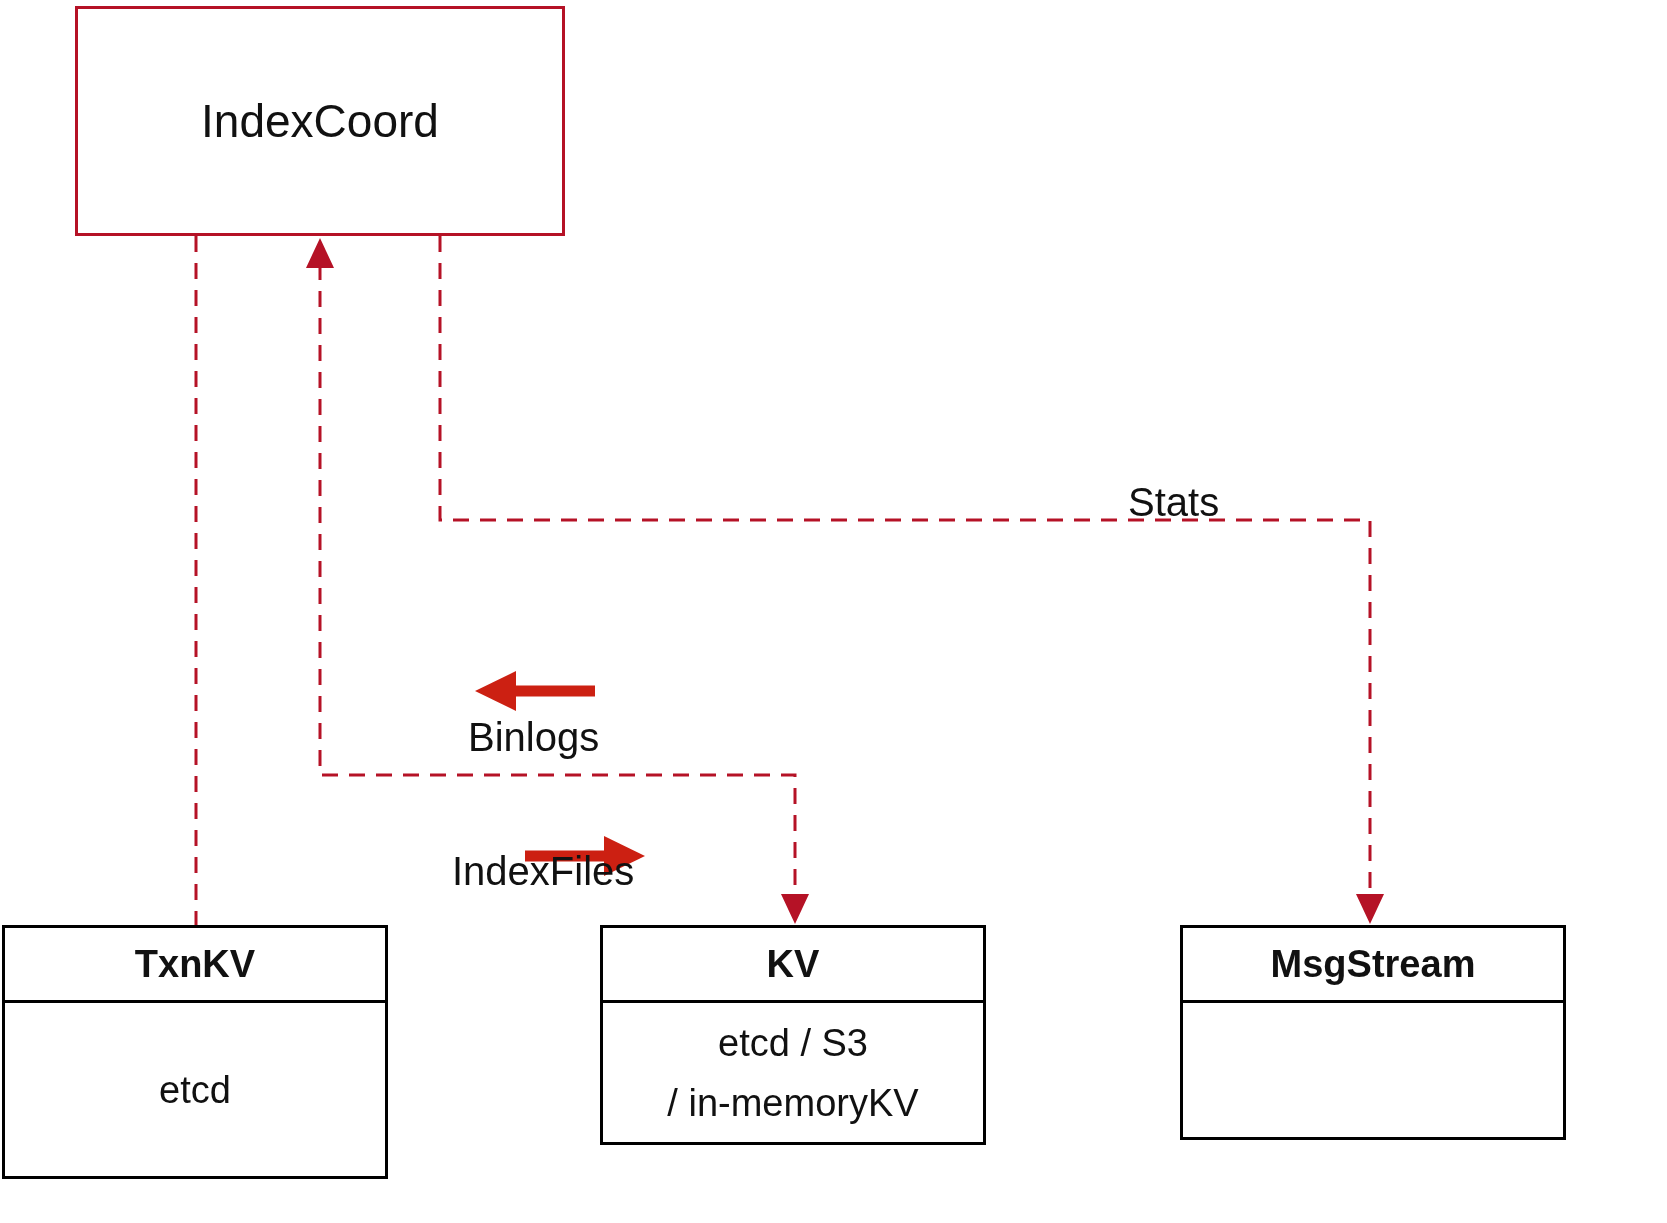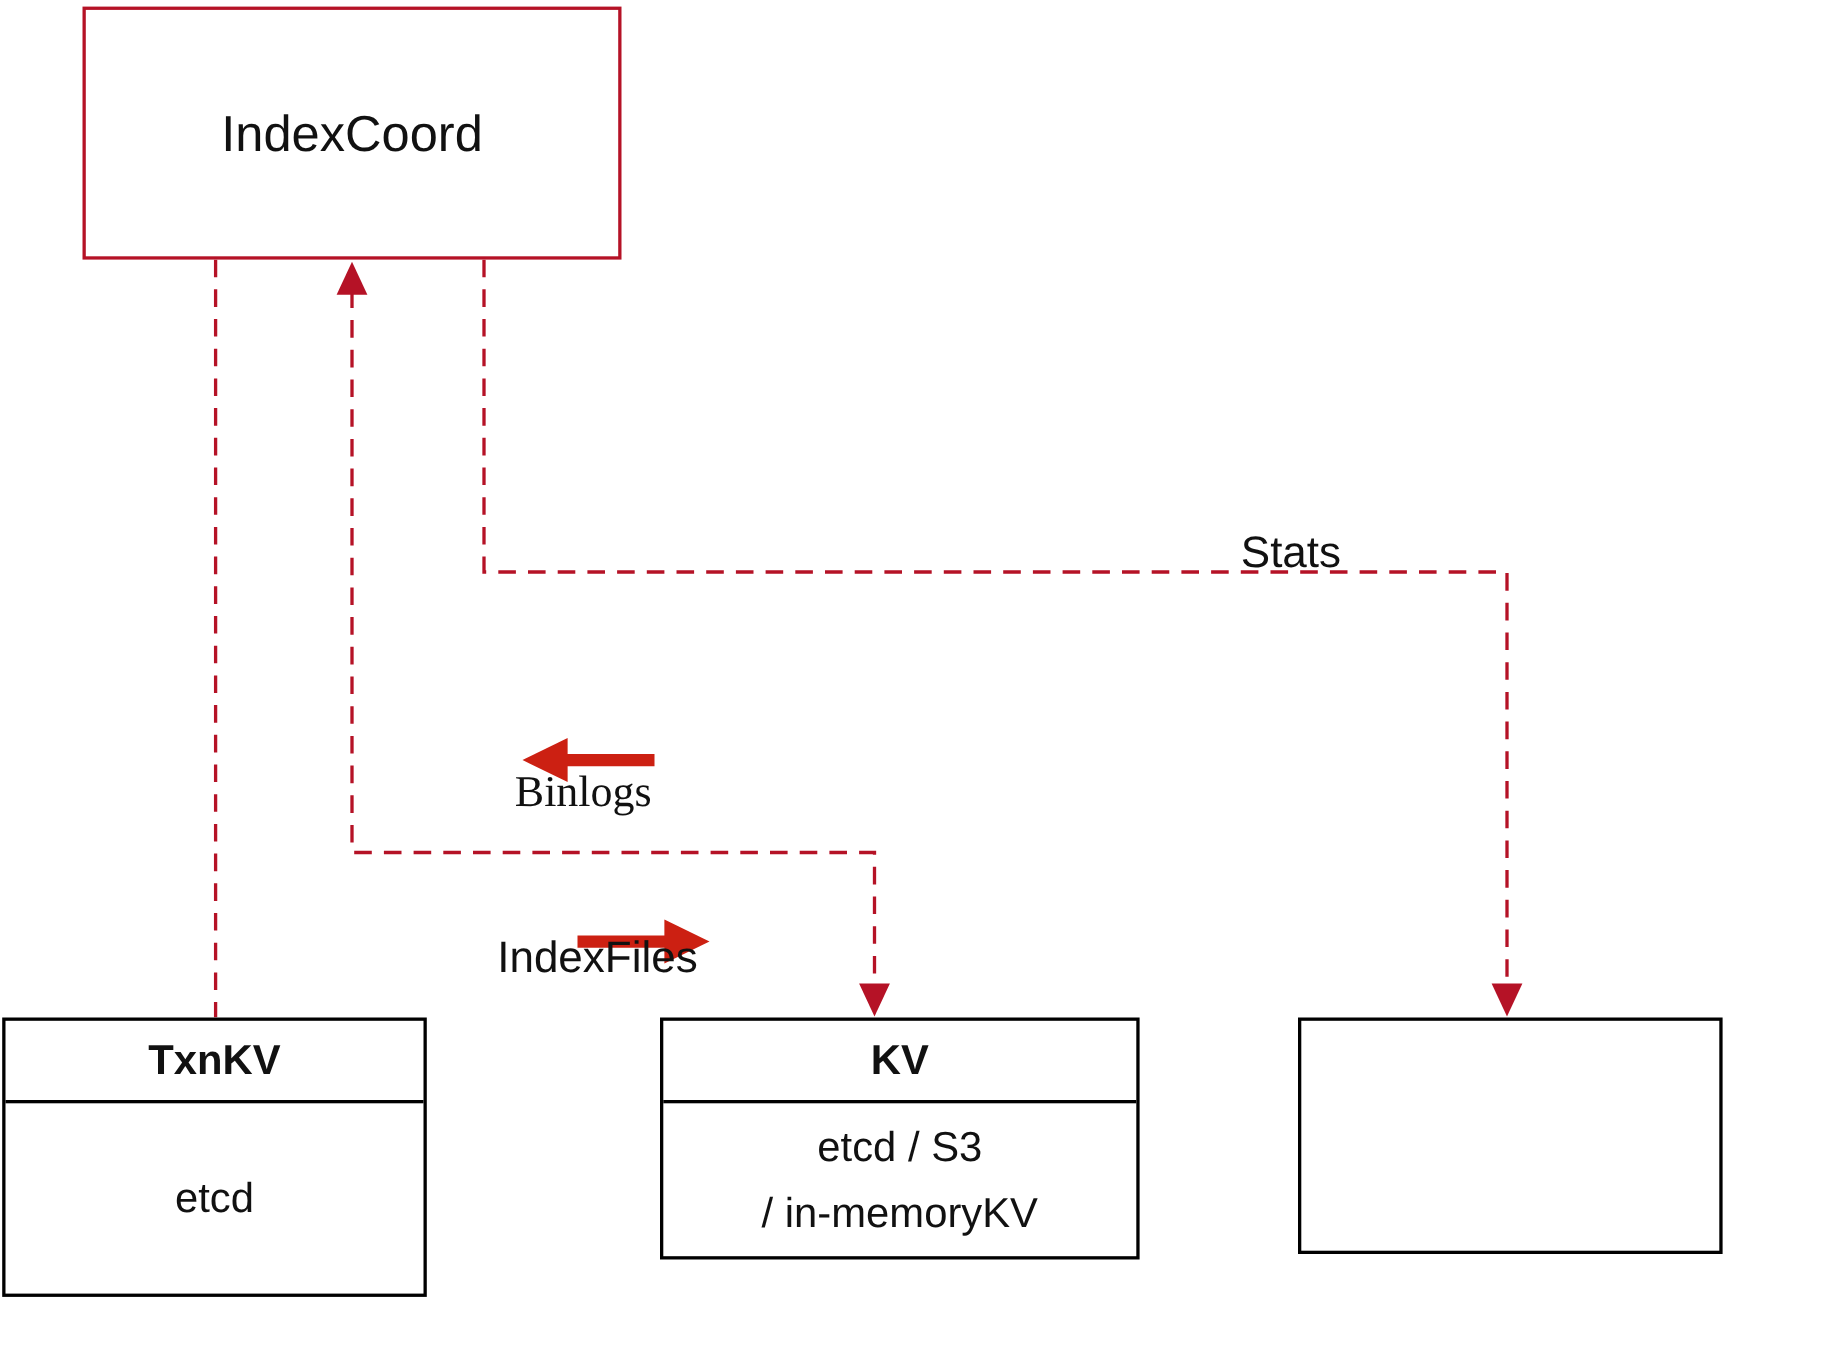--- a/index.html
+++ b/index.html
@@ -109,28 +109,29 @@
     <div class="node-label">IndexCoord</div>
   </div>
 
   <div class="node black-node" style="left:2px; top:925px; width:386px; height:254px;">
     <div class="node-header">TxnKV</div>
     <div class="node-body">
       <div>etcd</div>
     </div>
   </div>
 
-  <div class="node black-node" style="left:600px; top:925px; width:436px; height:220px;">
+  <div class="node black-node" style="left:600px; top:925px; width:386px; height:220px;">
     <div class="node-header">KV</div>
     <div class="node-body">
       <div>etcd / S3</div>
       <div>/ in-memoryKV</div>
     </div>
   </div>
 
   <div class="node black-node" style="left:1180px; top:925px; width:386px; height:215px;">
+    <div class="node-header">MsgStream</div>
   </div>
 
   <div class="edge-label" style="left:1128px; top:456px;">Stats</div>
-  <div class="edge-label" style="left:468px; top:672px;font-family:Liberation Serif, serif;">Binlogs</div>
+  <div class="edge-label" style="left:468px; top:691px;">Binlogs</div>
   <div class="edge-label" style="left:452px; top:825px;">IndexFiles</div>
 
 </div>
 
 </body></html>

